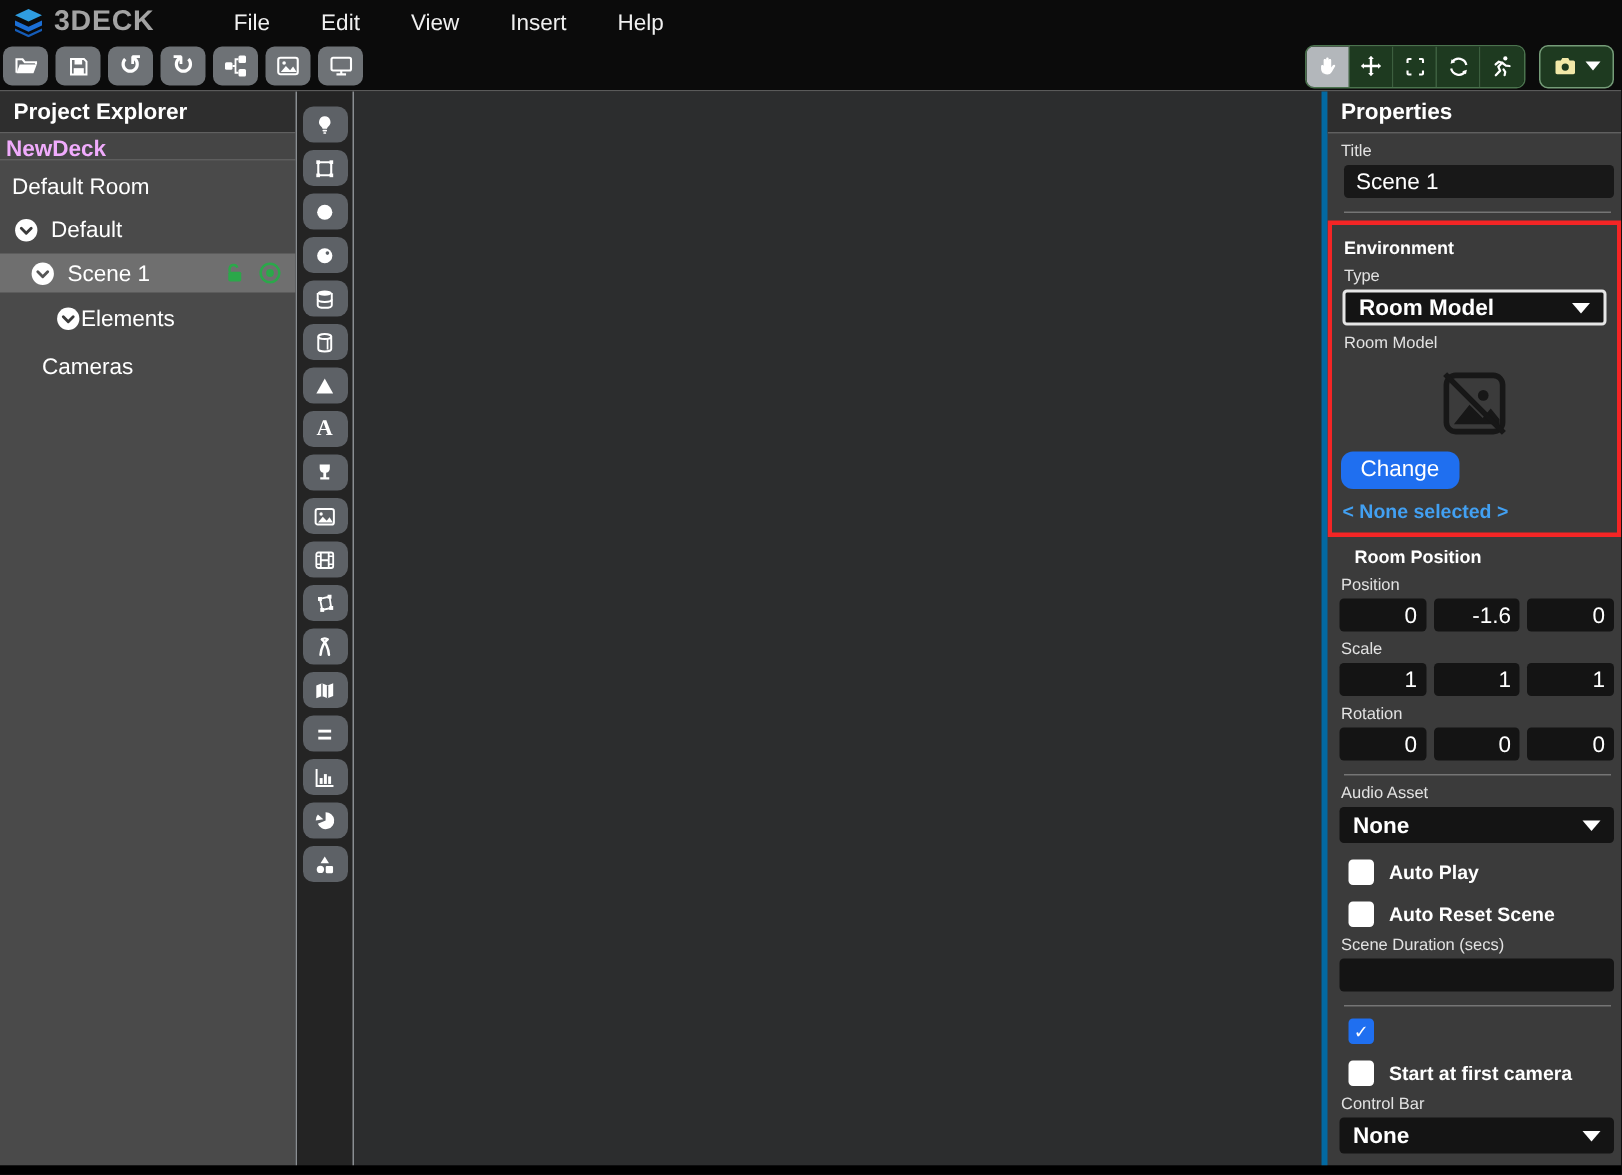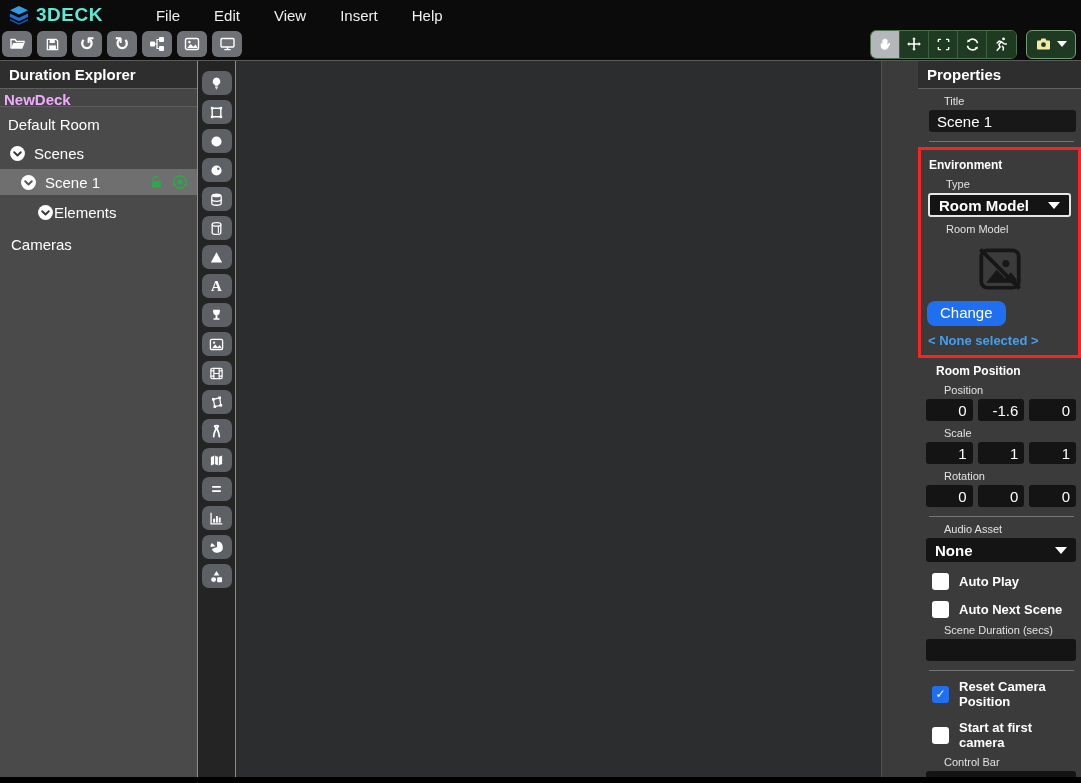--- a/index.html
+++ b/index.html
@@ -6,21 +6,21 @@
   html,body { margin:0; padding:0; background:#000; }
   .app {
     width:1081px; height:783px; position:relative;
     font-family:"Liberation Sans","DejaVu Sans",sans-serif;
     color:#fff; background:#0b0b0b; overflow:hidden;
     display:flex; flex-direction:column;
   }
   
   .menubar { height:30px; display:flex; align-items:center; background:#0b0b0b; flex:0 0 30px; }
   .logo { display:flex; align-items:center; gap:5px; padding-left:7px; }
-  .logo-text { font-size:19px; font-weight:800; color:#5eead4; letter-spacing:.5px; }
+  .logo-text { font-size:19px; font-weight:800; color:#a3a3a3; letter-spacing:.5px; }
   .menus { display:flex; margin-left:36px;text-align:center; }
   .menu-item { padding:0 17px; font-size:15px; color:#f0f0f0; cursor:default; }
   
   .toolbar { height:30px; flex:0 0 30px; background:#0b0b0b; display:flex; align-items:center; justify-content:space-between; padding:0 5px 2px 2px; }
   .tb-left { display:flex; gap:5px; }
   .tb-btn { width:30px; height:26px; border:none; border-radius:6px; background:#6e7276; display:flex; align-items:center; justify-content:center; padding:0; cursor:pointer; }
   .glyph-ic { color:#fff; font-size:18px; line-height:1; font-weight:700; font-family:"DejaVu Sans",sans-serif; }
   .tb-right { display:flex; align-items:center; }
   .seg { display:flex; border:1px solid #4a734d; border-radius:6px; overflow:hidden; }
   .seg-btn { width:29px; height:27px; border:none; background:#1e3a20; display:flex; align-items:center; justify-content:center; border-right:1px solid #3c5f3f; padding:0; cursor:pointer; }
@@ -32,34 +32,34 @@
   .main { flex:1 1 auto; display:flex; min-height:0; border-top:1px solid #5a5a5a; }
   
   .explorer { width:197px; flex:0 0 197px; background:#4a4a4a; font-size:15px; }
   .panel-header { height:28px; line-height:28px; padding-left:9px; background:#2e2e2e; border-bottom:1px solid #606060; font-weight:600; font-size:15px; color:#fff; }
   .deck-name { height:18px; line-height:22px; padding-left:4px; background:#454545; border-bottom:1px solid #5e5e5e; color:#f0abfc; font-weight:700; }
   .row-room { margin:9px 0 0 8px; }
   .tree-row { display:flex; align-items:center; }
   .row-scenes { margin:12px 0 0 9px; gap:8px; }
   .row-scene1 { margin-top:7px; height:26px; background:#6f6f6f; padding:0 9px 0 20px; gap:8px; }
   .row-elements { margin:9px 0 0 37px; gap:0; }
-  .row-cameras { margin:15px 0 0 11px;text-align:right; }
+  .row-cameras { margin:15px 0 0 28px;text-align:right; }
   .spacer { flex:1; }
   
   .toolstrip { width:39px; flex:0 0 39px; background:#242424; border-left:1px solid #8a8e92; border-right:1px solid #8a8e92; display:flex; flex-direction:column; align-items:center; padding-top:10px; gap:5px; }
   .strip-btn { width:30px; height:24px; border:none; border-radius:7px; background:#5d6166; display:flex; align-items:center; justify-content:center; padding:0; cursor:pointer; flex:0 0 24px; }
   .strip-glyph { color:#fff; font-weight:700; line-height:1; }
   .glyph-A { font-family:"Liberation Serif","DejaVu Serif",serif; font-size:15px; }
   .glyph-eq { font-size:17px; }
   
   .canvas { flex:1 1 auto; background:#2c2d2e; }
   
-  .props { width:200px; flex:0 0 200px; background:#3b3b3b; border-left:1px solid #0369a1; overflow:hidden; font-size:15px;padding-left:36px; }
+  .props { width:200px; flex:0 0 200px; background:#3b3b3b; border-left:4px solid #0369a1; overflow:hidden; font-size:15px; }
   .pad { padding:0 3px 0 6px; }
-  .mini { font-size:11px; color:#e2e2e2; margin:6px 2px 3px 20px; }
+  .mini { font-size:11px; color:#e2e2e2; margin:6px 2px 3px 3px; }
   .text-input { display:block; width:calc(100% - 7px); margin:0 2px 0 5px; height:22px; background:#181818; border:none; border-radius:3px; color:#fff; font-size:15px; padding:0 8px; font-family:inherit; }
   .divider { border:none; border-top:1px solid #757575; margin:9px 4px 0 5px; }
   .hl-box { border:3px solid #f42525; margin-top:5px; padding:2px 5px 7px 5px; }
   .sec-heading { font-size:12px; font-weight:600; margin:6px 0 0 3px; color:#fff; }
   .dropdown { display:flex; align-items:center; height:24px; background:#141414; border-radius:3px; padding:0 9px; margin:2px 2px 0 2px; cursor:pointer; }
   .dropdown .dd-label { font-weight:700; font-size:15px; color:#fff; }
   .dropdown .caret { margin-left:auto; border-top-width:7px; border-left-width:6px; border-right-width:6px; }
   .dropdown.focused { border:2px solid #e6e6e6; }
   .noimg-wrap { display:flex; justify-content:center; margin:9px 0 4px 0; }
   .change-btn { display:inline-block; margin:3px 0 0 1px; padding:3px 13px 5px; background:#1f6ff0; color:#fff; border:none; border-radius:8px; font-size:15px; font-family:inherit; cursor:pointer; }
@@ -181,30 +181,30 @@
           <circle cx="8" cy="8.7" r="2.4" fill="#1e3a20"></circle>
         </svg>
         <span class="caret"></span>
       </button>
     </div>
   </div>
 
   <div class="main">
 
     <aside class="explorer">
-      <div class="panel-header">Duration Explorer</div>
+      <div class="panel-header">Project Explorer</div>
       <div class="deck-name">NewDeck</div>
       <div class="row-room">Default Room</div>
 
       <div class="tree-row row-scenes">
         <svg width="17" height="17" viewBox="0 0 16 16">
           <circle cx="8" cy="8" r="7" fill="#fff"></circle>
           <path d="M4.9 6.8L8 9.9l3.1-3.1" stroke="#3a3a3a" stroke-width="1.8" fill="none" stroke-linecap="round" stroke-linejoin="round"></path>
         </svg>
-        <span>Scenes</span>
+        <span>Default</span>
       </div>
 
       <div class="tree-row row-scene1">
         <svg width="17" height="17" viewBox="0 0 16 16">
           <circle cx="8" cy="8" r="7" fill="#fff"></circle>
           <path d="M4.9 6.8L8 9.9l3.1-3.1" stroke="#555" stroke-width="1.8" fill="none" stroke-linecap="round" stroke-linejoin="round"></path>
         </svg>
         <span>Scene 1</span>
         <span class="spacer"></span>
         <svg width="15" height="15" viewBox="0 0 16 16">
@@ -409,31 +409,30 @@
           <span class="dd-label">None</span>
           <span class="caret"></span>
         </div>
 
         <div class="chk-row">
           <span class="chk"></span>
           <span class="chk-label">Auto Play</span>
         </div>
         <div class="chk-row">
           <span class="chk"></span>
-          <span class="chk-label">Auto Next Scene</span>
+          <span class="chk-label">Auto Reset Scene</span>
         </div>
 
         <div class="mini">Scene Duration (secs)</div>
         <input class="text-input" style="margin-left: 2px; width: calc(100% - 4px); background: rgb(20, 20, 20);" type="text" value="">
 
         <hr class="divider">
 
         <div class="chk-row" style="margin-top:8px;">
           <span class="chk checked"></span>
-          <span class="chk-label">Reset Camera Position</span>
         </div>
         <div class="chk-row">
           <span class="chk"></span>
           <span class="chk-label">Start at first camera</span>
         </div>
 
         <div class="mini">Control Bar</div>
         <div class="dropdown">
           <span class="dd-label">None</span>
           <span class="caret"></span>

